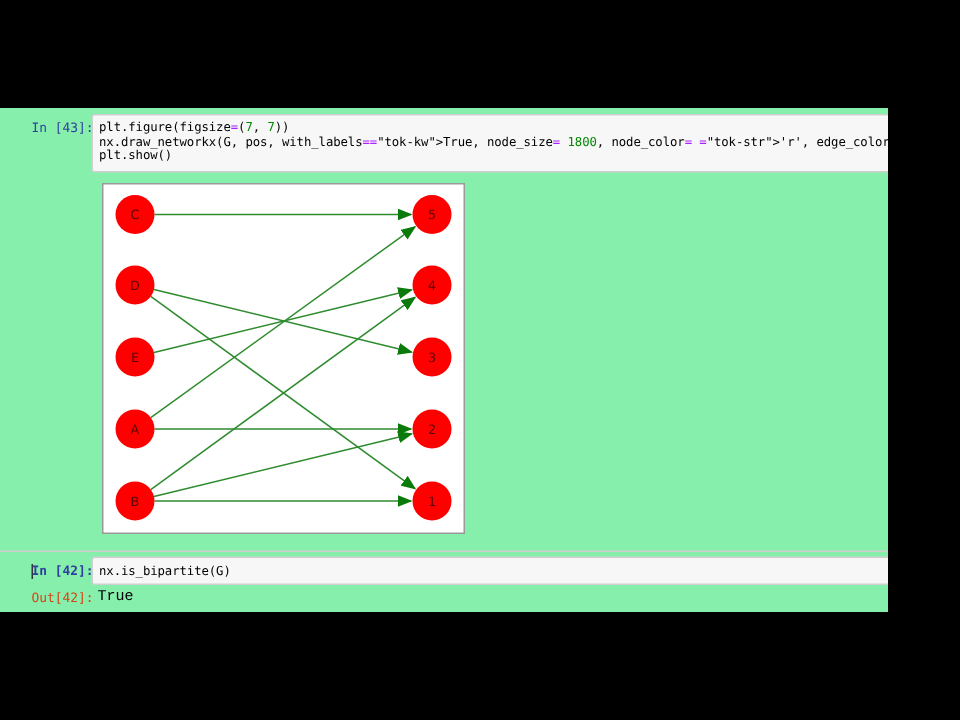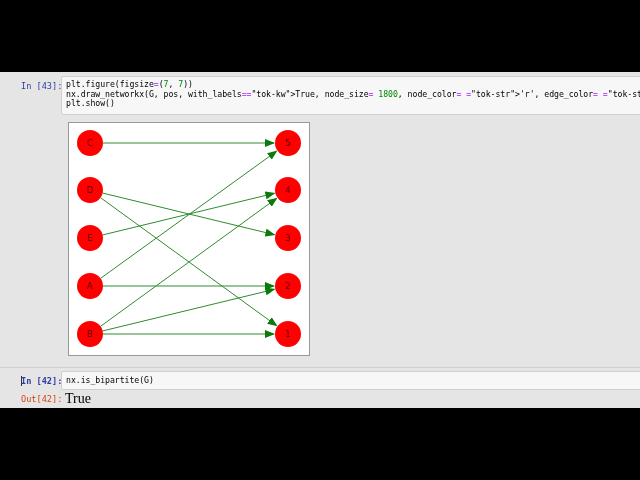--- a/index.html
+++ b/index.html
@@ -1,41 +1,41 @@
 <!DOCTYPE html>
 <html><head>
   <meta charset="utf-8">
   <style>
     * { box-sizing: border-box; margin: 0; padding: 0; }
     html, body { width: 640px; height: 480px; background: #000; overflow: hidden; }
     body { position: relative; font-family: "DejaVu Sans Mono", "Liberation Mono", monospace; }
     .notebook {
-      position: absolute; left: 0; top: 72px; width: 640px; height: 336px;
-      background: #e5e5e5; overflow: hidden;
+      position: absolute; left: 0; top: 72px; width: 592px; height: 336px;
+      background: #86efac; overflow: hidden;
     }
     .prompt {
       position: absolute; font-size: 8.6px; line-height: 10px; white-space: pre;
       font-family: "DejaVu Sans Mono", monospace;
     }
     .prompt.in { color: #303f9f; }
     .prompt.out { color: #d84315; text-align: right; }
     .input-area {
       position: absolute; background: #f7f7f7; border: 1px solid #cfcfcf;
       border-radius: 2px; overflow: hidden;
     }
     .code-line {
       font-size: 8.2px; line-height: 9.6px; white-space: pre; color: #000;
       font-family: "DejaVu Sans Mono", monospace; letter-spacing: -0.05px;
     }
     .tok-num { color: #080; }
     .tok-op { color: #aa22ff; }
     .cell-divider { position: absolute; left: 0; width: 640px; height: 1px; background: #cfcfcf; }
     .output-text {
-      position: absolute; font-size: 14px; line-height: 10px; color: #000;
-      font-family: Liberation Serif, serif; white-space: pre;
+      position: absolute; font-size: 10px; line-height: 10px; color: #000;
+      font-family: Liberation Mono, monospace; white-space: pre;
     }
     .plot-frame { position: absolute; }
     .cursor { position: absolute; width: 1px; height: 10px; background: #333; }
   </style>
 </head>
 <body>
 
 <div class="notebook">
 
   <div class="prompt in" style="left:21px; top:9px;">In [43]:</div>

